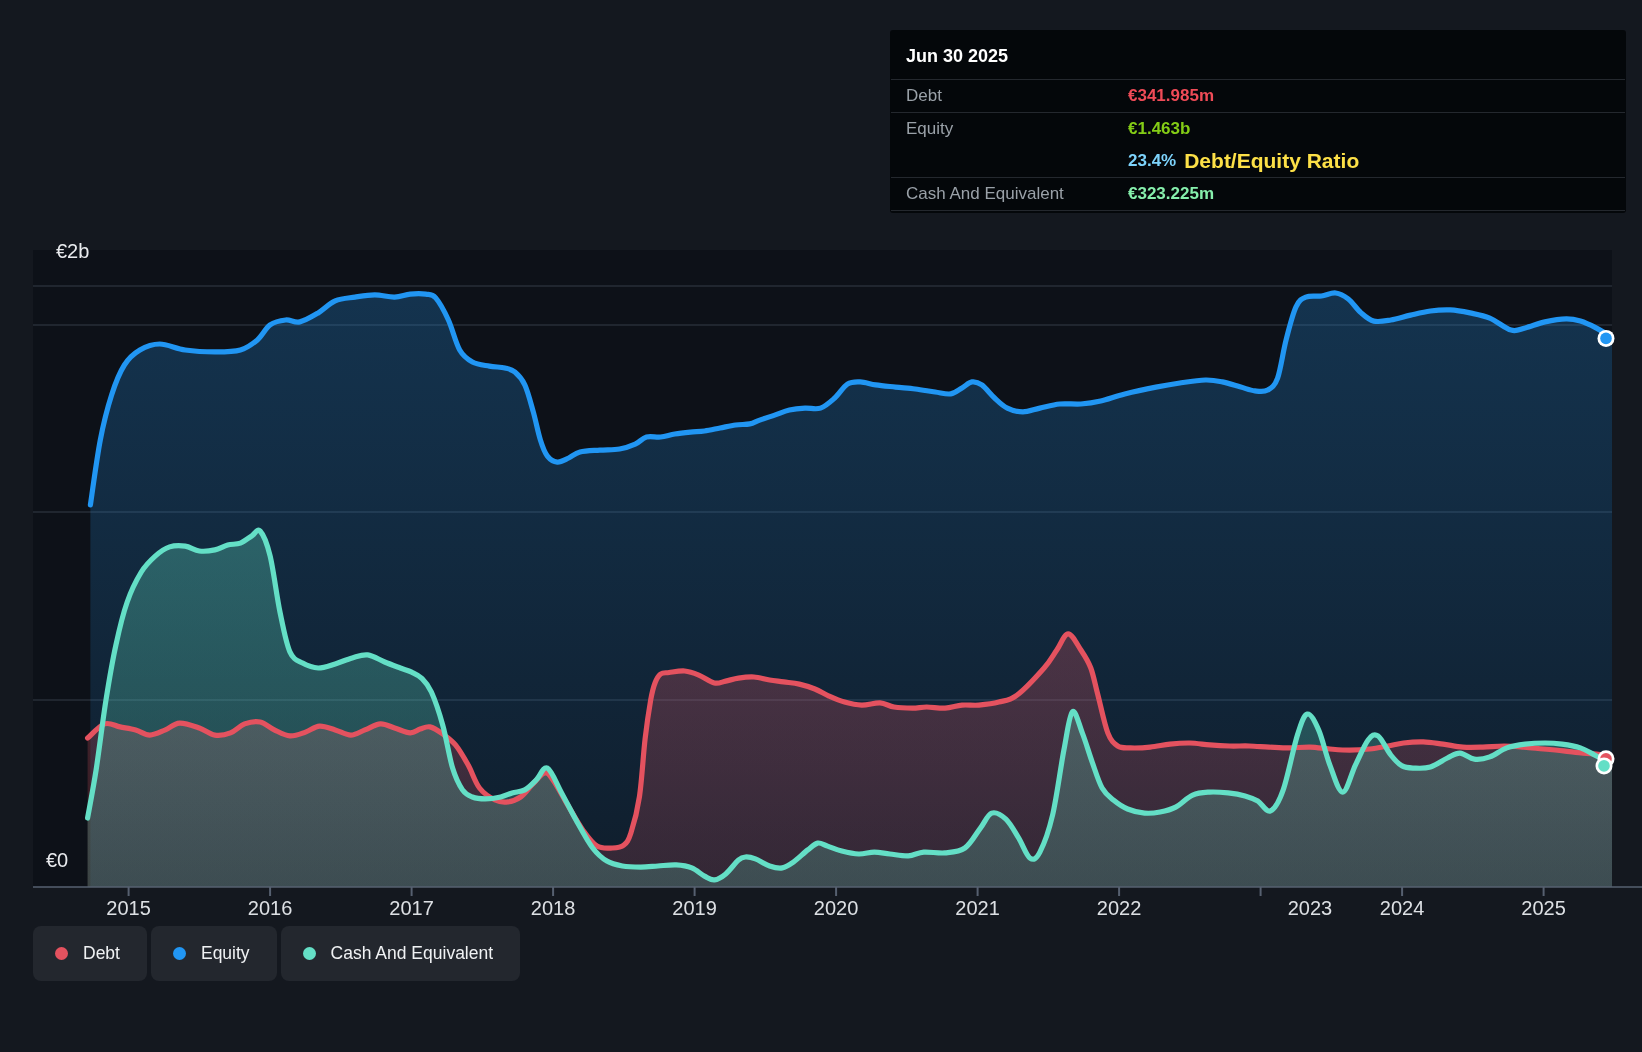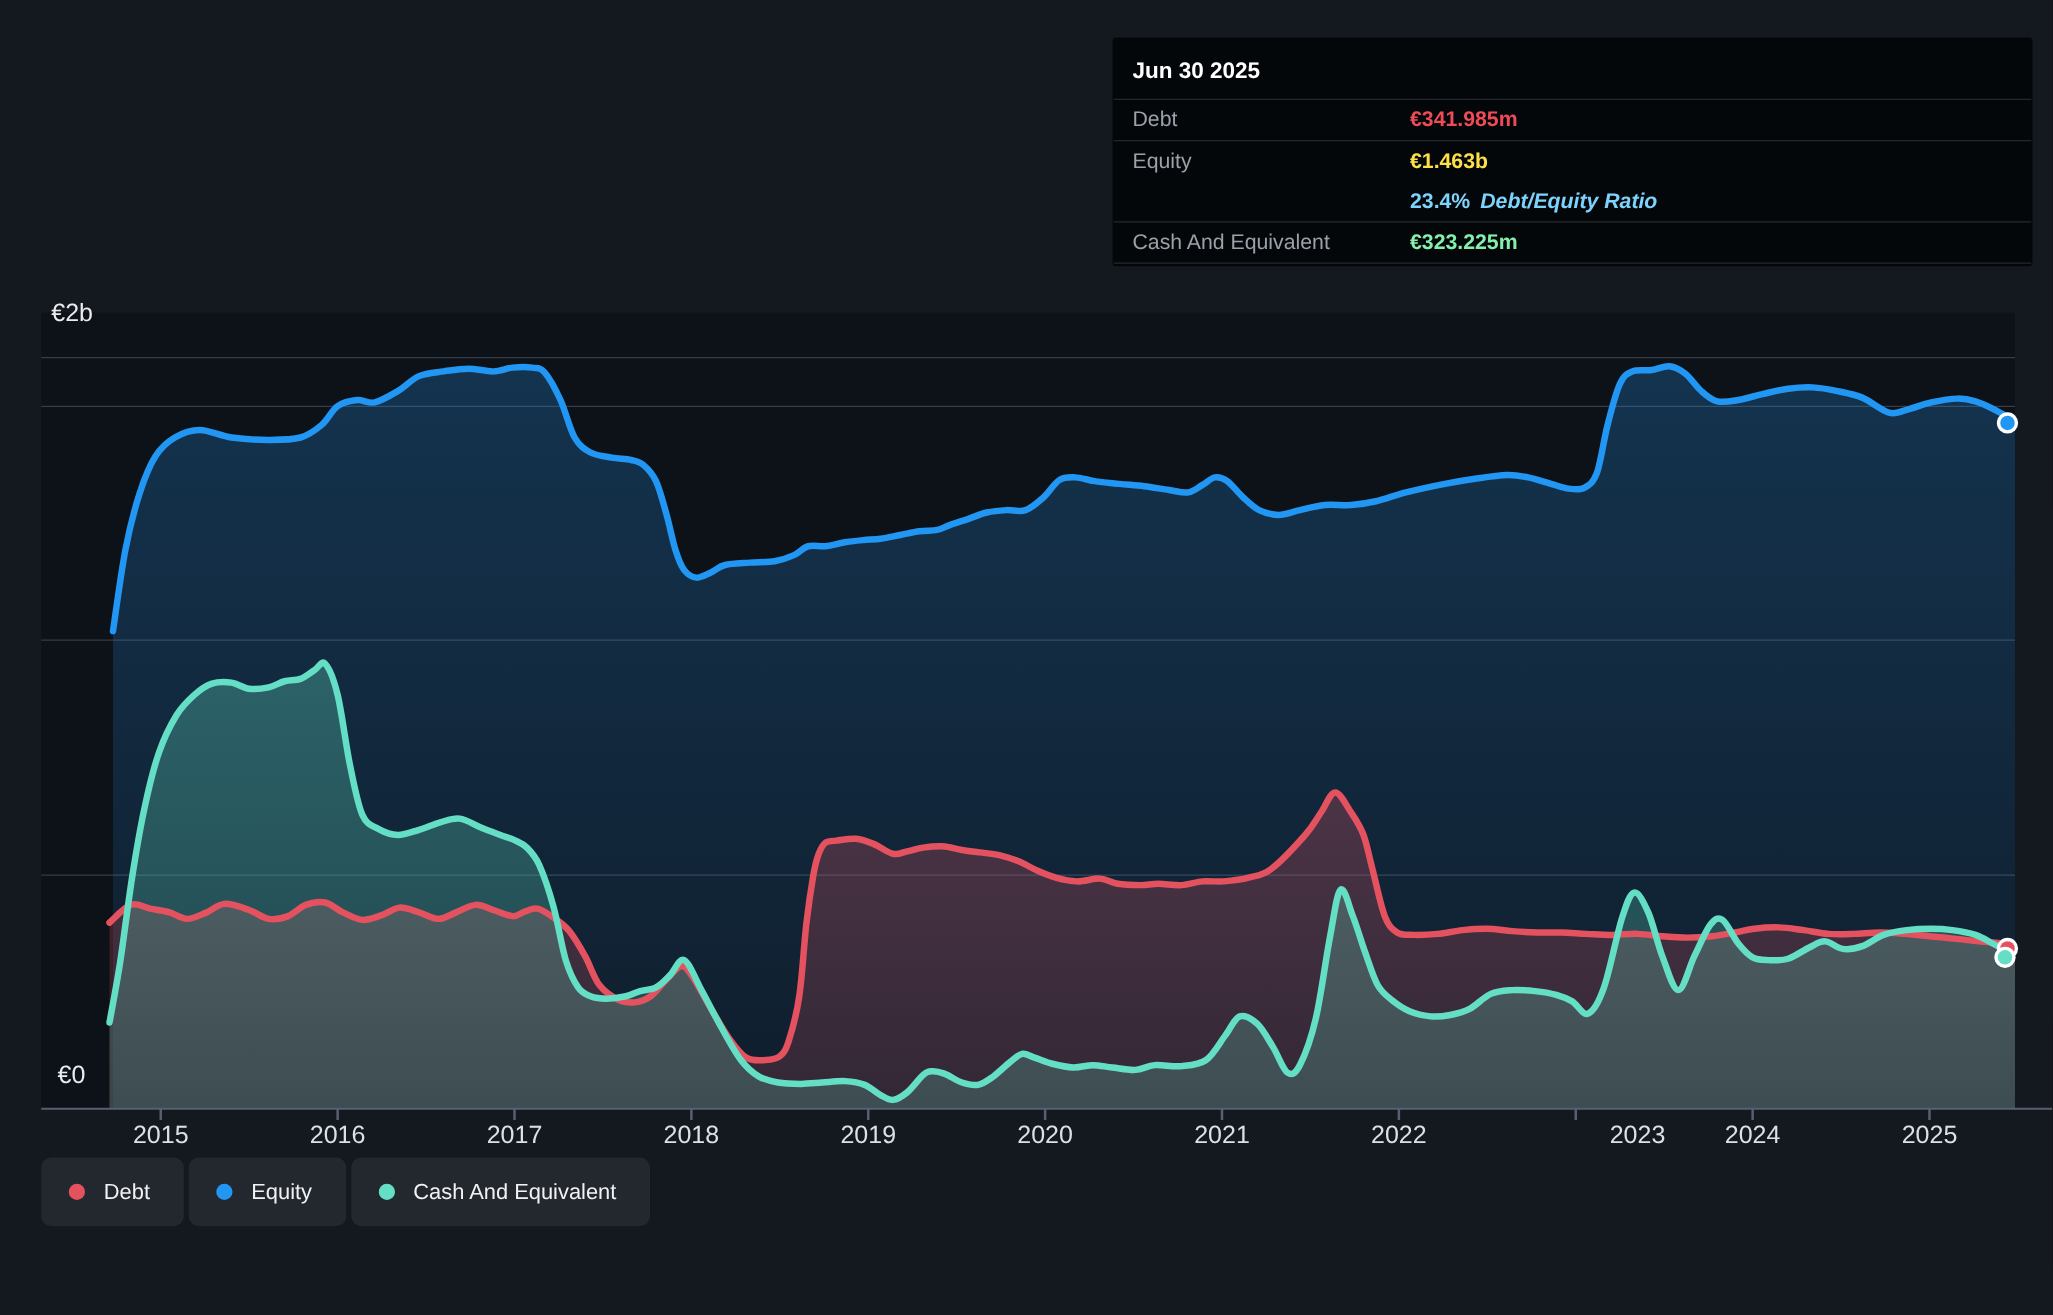--- a/index.html
+++ b/index.html
@@ -12,21 +12,21 @@
            border-radius:3px;padding:6px 0 2px 0;}
   .tt-title{color:#ffffff;font-size:18px;font-weight:bold;padding:10px 16px 12px 16px;}
   .tt-rows{margin:0 0 0 0;}
   .tt-row{display:flex;align-items:center;min-height:32px;border-top:1px solid #24282e;
           margin:0 1px;padding:0 15px;}
   .tt-row.ratio{border-top:none;}
   .tt-rows .tt-row:last-child{border-bottom:1px solid #24282e;}
   .tt-label{width:222px;color:#9aa1a8;font-size:17px;flex:none;}
   .tt-value{font-size:17px;font-weight:bold;}
   .tt-ratio-bold{color:#7dd3fc;font-size:17px;font-weight:bold;}
-  .tt-ratio-label{color:#7dd3fc;font-size:17px;font-weight:bold;margin-left:8px;font-style:italic;}
+  .tt-ratio-label{color:#fde047;font-size:21px;font-weight:bold;margin-left:8px;}
   .legend{position:absolute;left:33px;top:926px;display:flex;gap:4px;}
   .chip{display:flex;align-items:center;height:55px;background:#23272e;border-radius:8px;
         padding:0 27px 0 22px;cursor:pointer;}
   .dot{width:13px;height:13px;border-radius:50%;margin-right:15px;flex:none;}
   .chip-label{color:#f0f2f4;font-size:17.5px;}
 </style>
 </head>
 <body>
 
 <div class="stage">
@@ -78,21 +78,21 @@
       <g>
         <circle cx="1606" cy="338.375" r="8.5" fill="#ffffff"></circle>
         <circle cx="1606" cy="338.375" r="5.8" fill="#2196f3"></circle>
         <circle cx="1606" cy="758.75" r="8.5" fill="#ffffff"></circle>
         <circle cx="1606" cy="758.75" r="5.8" fill="#e4525f"></circle>
         <circle cx="1604" cy="765.875" r="8.5" fill="#ffffff"></circle>
         <circle cx="1604" cy="765.875" r="5.8" fill="#64dfc6"></circle>
       </g>
     </svg>
 
-  <div class="ylabel" style="left:41px;top:240px;">€2b</div>
+  <div class="ylabel" style="left:56px;top:240px;">€2b</div>
   <div class="ylabel" style="left:46px;top:849px;">€0</div>
   <div id="xlabels">
       <div class="xlabel" style="left: 128.6px;">2015</div>
       <div class="xlabel" style="left: 270.1px;">2016</div>
       <div class="xlabel" style="left: 411.6px;">2017</div>
       <div class="xlabel" style="left: 553.1px;">2018</div>
       <div class="xlabel" style="left: 694.6px;">2019</div>
       <div class="xlabel" style="left: 836.1px;">2020</div>
       <div class="xlabel" style="left: 977.6px;">2021</div>
       <div class="xlabel" style="left: 1119.1px;">2022</div>
@@ -103,21 +103,21 @@
 
   <div class="tooltip">
     <div class="tt-title">Jun 30 2025</div>
     <div class="tt-rows" id="tt-rows">
         <div class="tt-row">
           <span class="tt-label">Debt</span>
           <span class="tt-value" style="color: rgb(239, 75, 87);">€341.985m</span>
         </div>
         <div class="tt-row">
           <span class="tt-label">Equity</span>
-          <span class="tt-value" style="color: #fde047;">€1.463b</span>
+          <span class="tt-value" style="color: #84cc16;">€1.463b</span>
         </div>
         <div class="tt-row ratio">
           <span class="tt-label"></span>
           <span class="tt-ratio-bold">23.4%</span>
           <span class="tt-ratio-label">Debt/Equity Ratio</span>
         </div>
         <div class="tt-row">
           <span class="tt-label">Cash And Equivalent</span>
           <span class="tt-value" style="color: #86efac;">€323.225m</span>
         </div>

